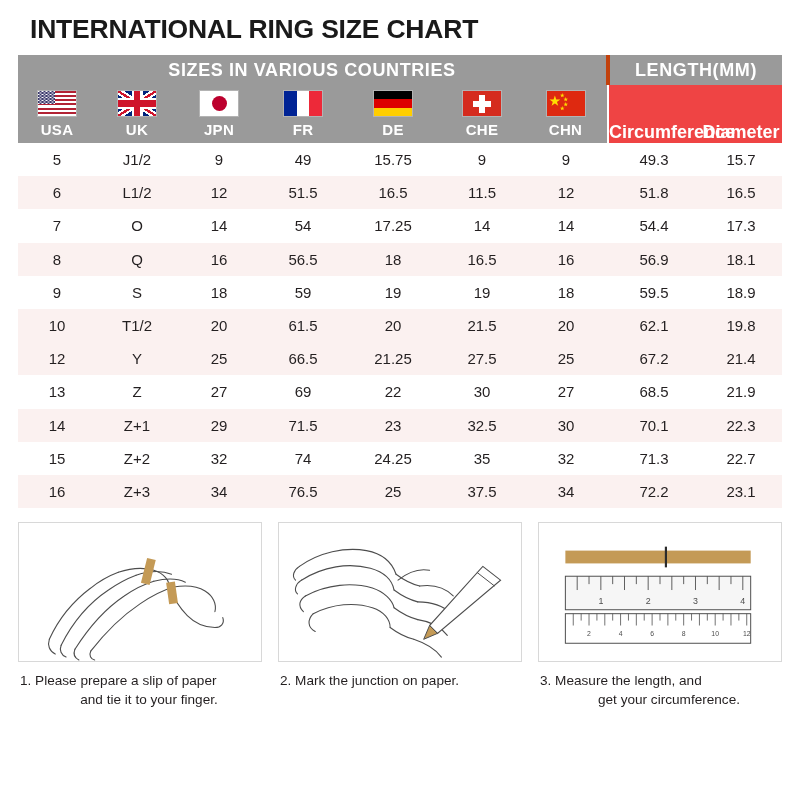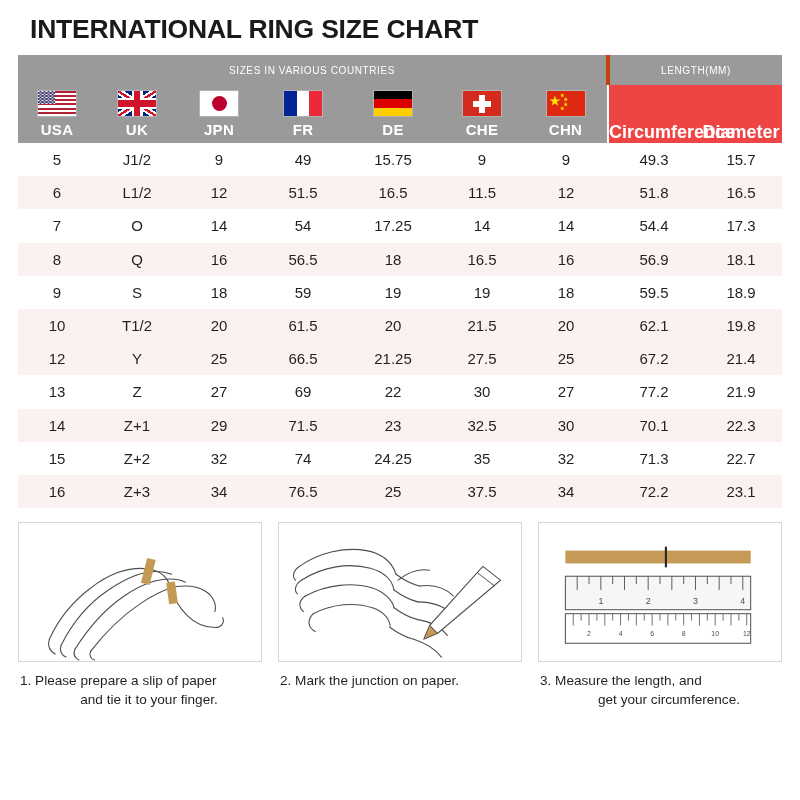--- a/index.html
+++ b/index.html
@@ -33,22 +33,22 @@
     border-collapse: collapse;
     table-layout: fixed;
   }
   table.ring td, table.ring th {
     padding: 0;
     margin: 0;
   }
   .hdr-group {
     background: #9a9a9a;
     color: #ffffff;
-    font-size: 10px;
-    font-weight: normal;
+    font-size: 18px;
+    font-weight: bold;
     letter-spacing: 0.6px;
     height: 30px;
     vertical-align: middle;
   }
   .hdr-group.len {
     border-left: 4px solid #c2410c;
   }
   .flagcell {
     background: #9a9a9a;
     text-align: center;
@@ -364,21 +364,21 @@
           <td class="lencol">21.4</td>
         </tr>
         <tr class="odd">
           <td>13</td>
           <td>Z</td>
           <td>27</td>
           <td>69</td>
           <td>22</td>
           <td>30</td>
           <td>27</td>
-          <td class="lencol">77.2</td>
+          <td class="lencol">68.5</td>
           <td class="lencol">21.9</td>
         </tr>
         <tr class="even">
           <td>14</td>
           <td>Z+1</td>
           <td>29</td>
           <td>71.5</td>
           <td>23</td>
           <td>32.5</td>
           <td>30</td>

